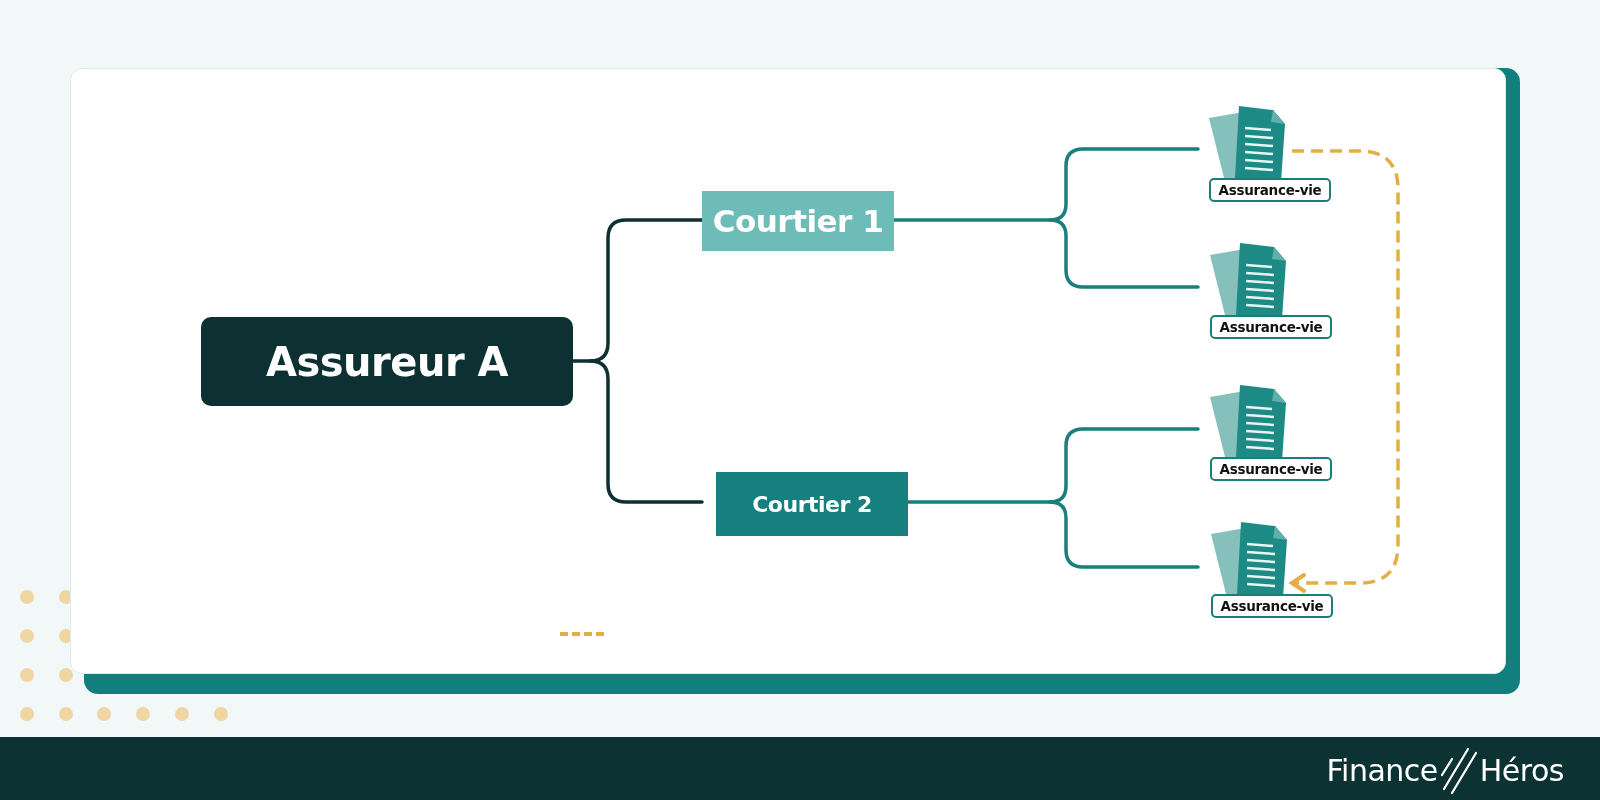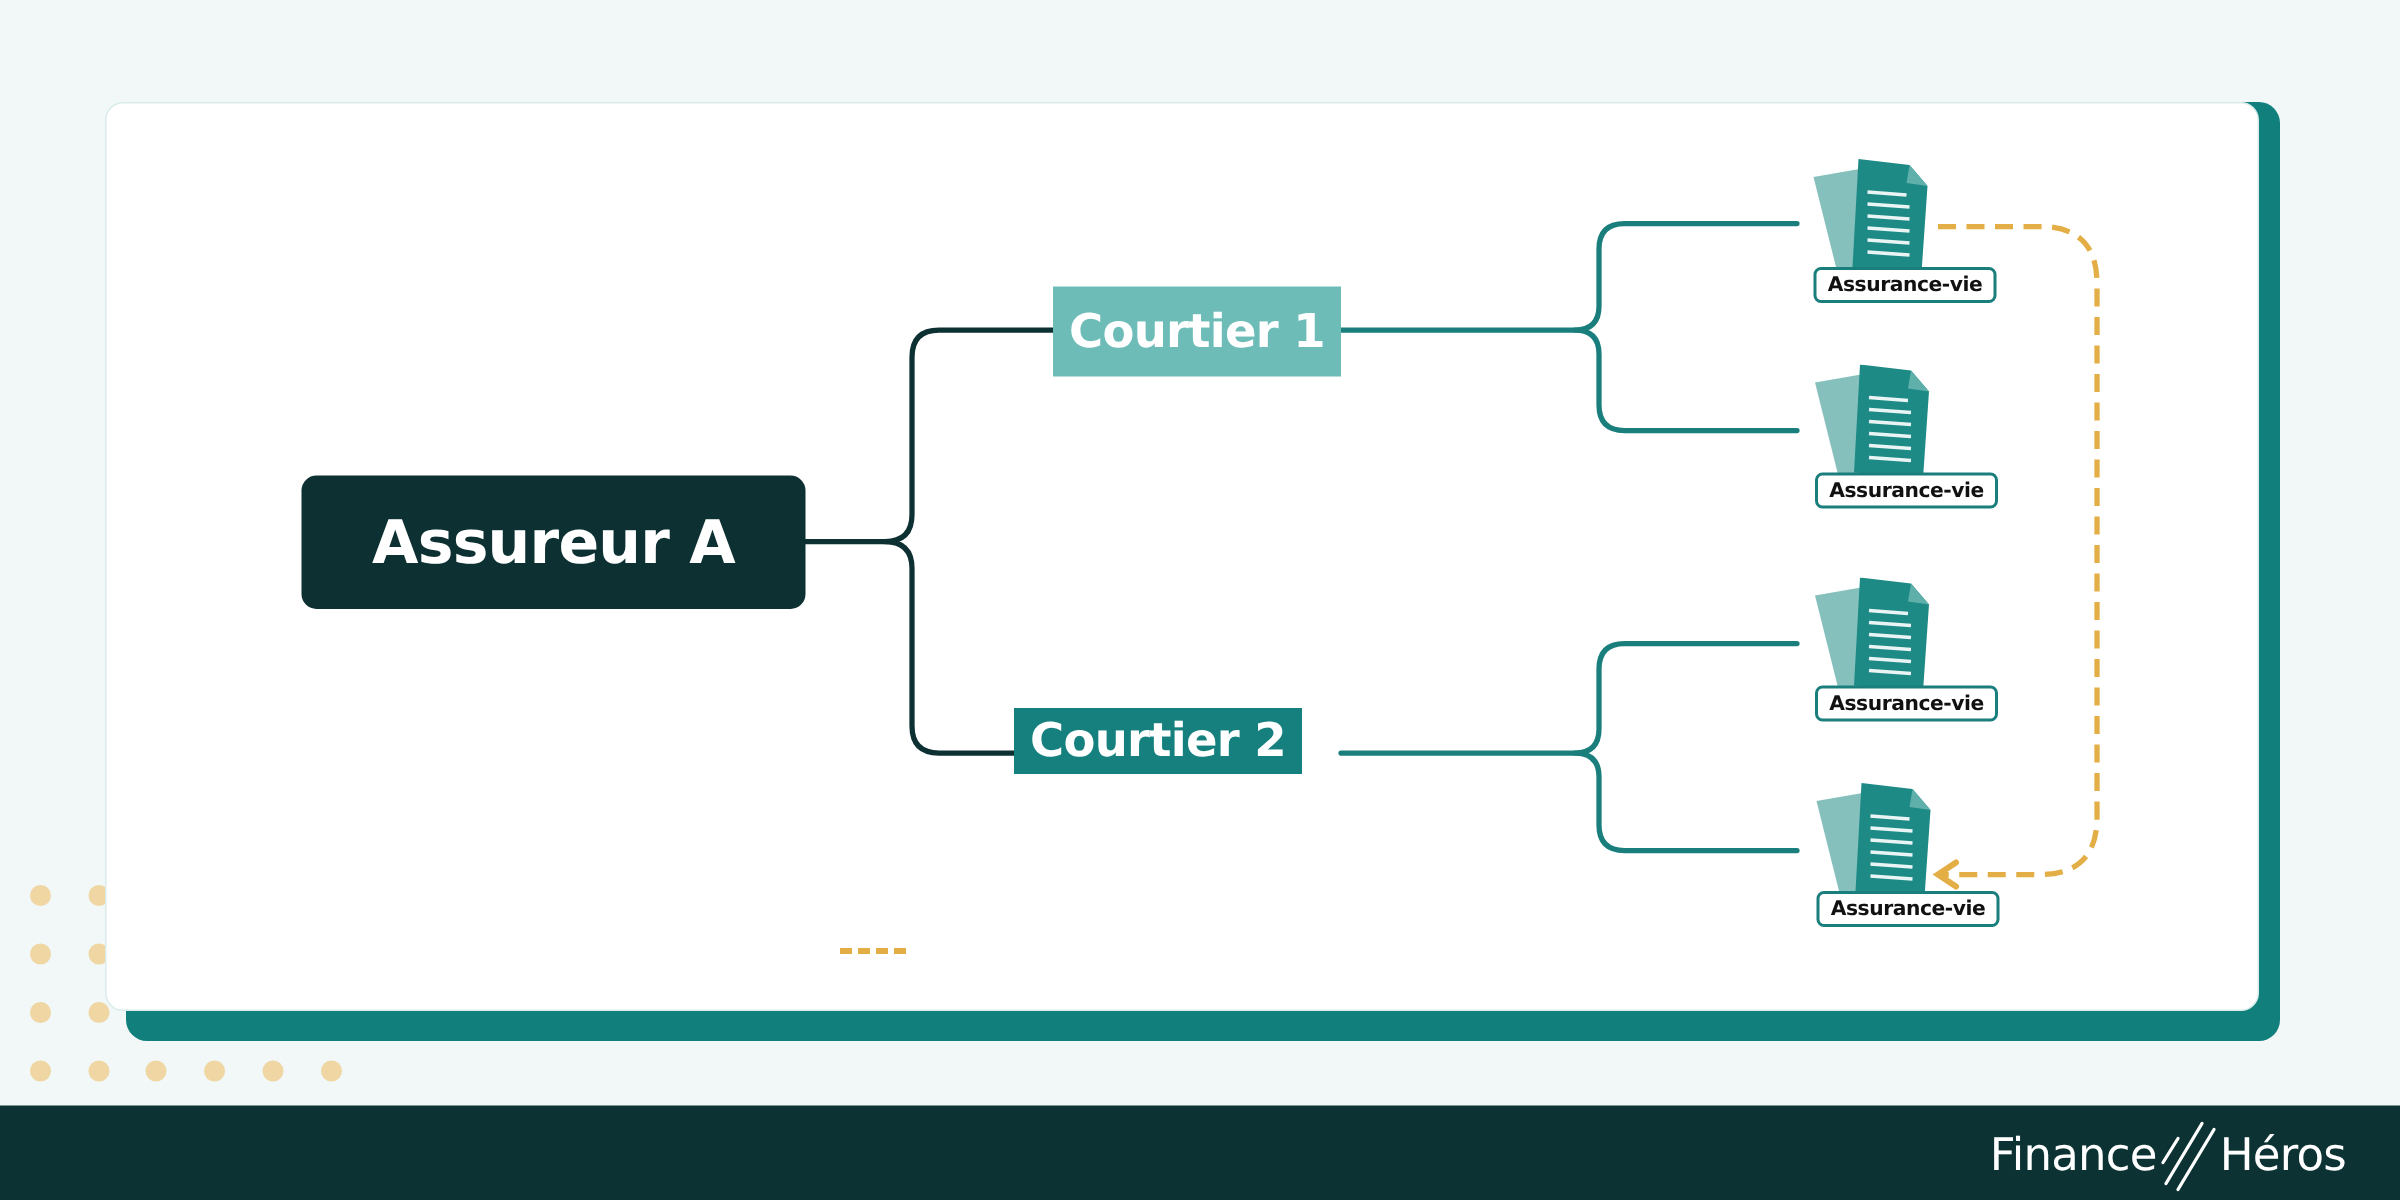--- a/index.html
+++ b/index.html
@@ -3,23 +3,23 @@
 <meta charset="utf-8">
 <style>
   * { box-sizing: border-box; margin: 0; padding: 0; }
   html, body { width: 1600px; height: 800px; overflow: hidden; }
   body { background: #f1f8f7; font-family: "Liberation Sans", "DejaVu Sans", sans-serif; position: relative; }
   .dots { position: absolute; left: 0; top: 0; }
   .card-shadow { position: absolute; left: 84px; top: 68px; width: 1436px; height: 626px; background: #11807d; border-radius: 14px; }
   .card { position: absolute; left: 70px; top: 68px; width: 1436px; height: 606px; background: #ffffff; border-radius: 12px; border: 1px solid #d9ecea; }
   .diagram { position: absolute; left: 0; top: 0; width: 1600px; height: 800px; pointer-events: none; }
   .node { position: absolute; display: flex; align-items: center; justify-content: center; color: #ffffff; font-family: "DejaVu Sans", sans-serif; font-weight: bold; }
-  .node-root { left: 201px; top: 317px; width: 336px; height: 89px; background: #0d3132; border-radius: 10px; font-size: 40px; letter-spacing: -0.5px; }
+  .node-root { left: 201px; top: 317px; width: 372px; height: 89px; background: #0d3132; border-radius: 10px; font-size: 40px; letter-spacing: -0.5px; }
   .node-c1 { left: 702px; top: 191px; width: 192px; height: 60px; background: #6dbcb8; font-size: 31px; letter-spacing: -0.5px; }
-  .node-c2 { left: 676px; top: 472px; width: 192px; height: 44px; background: #15807d; font-size: 31px; letter-spacing: -0.5px; }
+  .node-c2 { left: 716px; top: 472px; width: 192px; height: 64px; background: #15807d; font-size: 22px; letter-spacing: -0.5px; }
   .doc { position: absolute; width: 124px; height: 96px; }
   .doc svg { position: absolute; left: 16px; top: 0; }
   .doc-label { position: absolute; left: 0; bottom: 0; width: 122px; height: 24px; background: #ffffff; border: 2px solid #1a7f7c; border-radius: 5px; display: flex; align-items: center; justify-content: center; font-family: "DejaVu Sans", sans-serif; font-weight: bold; font-size: 13.5px; color: #111; letter-spacing: -0.3px; margin-left: 20px; }
   .legend { position: absolute; left: 560px; top: 632px; display: flex; align-items: center; gap: 12px; }
   .legend-line { width: 44px; height: 0; border-top: 4px dashed #e3ae45; }
   .legend-text { font-family: "DejaVu Sans", sans-serif; font-size: 20px; color: #1a1a1a; letter-spacing: -0.4px; }
   .footer { position: absolute; left: 0; top: 737px; width: 1600px; height: 76px; background: #0c3233; }
   .brand { position: absolute; right: 36px; top: 8px; display: flex; align-items: center; color: #ffffff; font-family: "DejaVu Sans", sans-serif; font-size: 30px; letter-spacing: -0.5px; }
   .brand-sep { display: inline-block; width: 42px; height: 50px; }
 </style>

